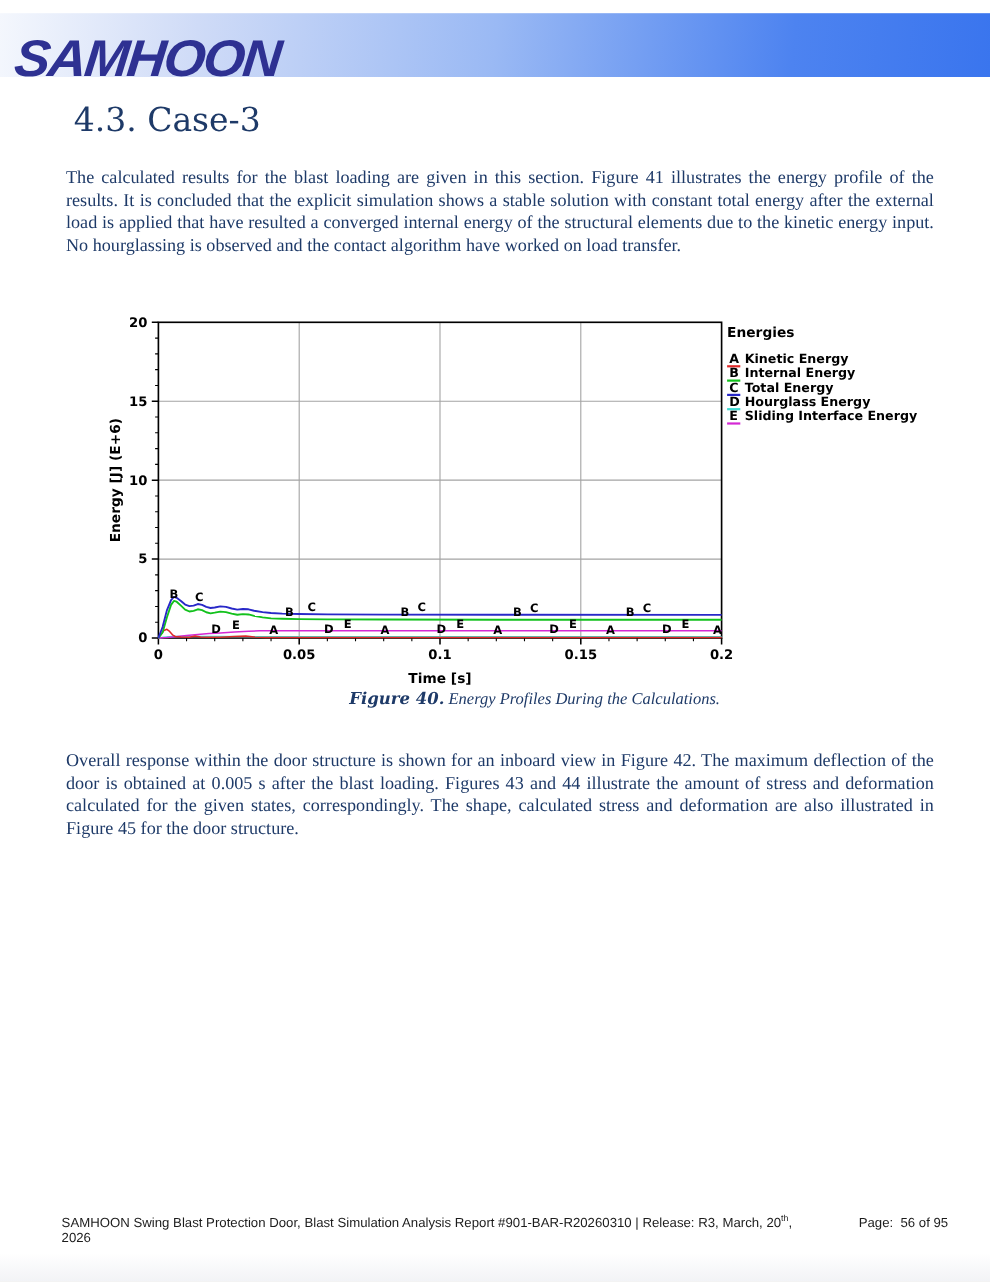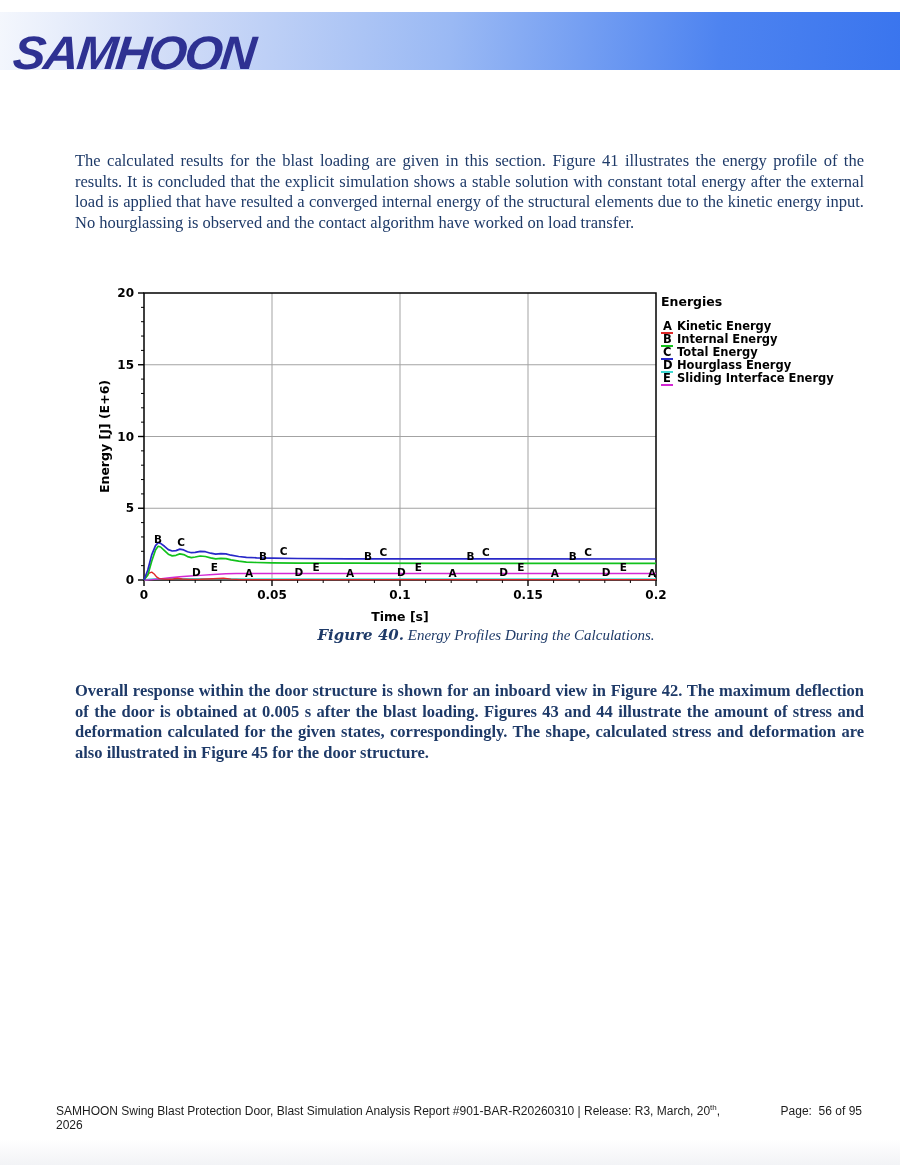--- a/index.html
+++ b/index.html
@@ -20,26 +20,26 @@
     color:#2e3192; letter-spacing:-2px;
     transform:skewX(-6deg) scaleX(1.04);
     transform-origin:left top;
   }
   .section-title {
     position:absolute; left:67px; top:92px;
     font-family:"DejaVu Serif","Liberation Serif",serif;
     font-size:30px; color:#1e3a68;
   }
   .body-par {
-    position:absolute; left:75px; width:789px; margin:0;
+    position:absolute; left:60px; width:789px; margin:0;
     text-align:justify; font-size:16.5px; line-height:20.6px;
     color:#1e3a68;
   }
   .par1 { top:151px; }
-  .par2 { top:681px;font-weight:bold; }
+  .par2 { top:681px; }
   .chart-wrap { position:absolute; left:95px; top:285px; width:770px; height:340px; }
   .fig-caption {
     position:absolute; left:0; top:626px; width:900px;
     text-align:center; font-size:15px; color:#1e3a68; font-style:italic;padding-left:36px;
   }
   .fig-caption .cap-label { font-weight:bold; font-family:"DejaVu Serif",serif; }
   .blank-note {
     position:absolute; left:0; top:918px; width:900px;
     text-align:center; font-size:16.5px; color:#1e3a68;
   }
@@ -58,20 +58,21 @@
 </style>
 </head>
 <body>
 
 <div class="page">
 
   <div class="banner">
     <div class="logo">SAMHOON</div>
   </div>
 
+  <h1 class="section-title" style="margin:0; font-weight:normal;">4.3. Case-3</h1>
 
   <p class="body-par par1">The calculated results for the blast loading are given in this section. Figure 41 illustrates the energy profile of the results. It is concluded that the explicit simulation shows a stable solution with constant total energy after the external load is applied that have resulted a converged internal energy of the structural elements due to the kinetic energy input. No hourglassing is observed and the contact algorithm have worked on load transfer.</p>
 
   <div class="chart-wrap">
     <svg id="chart-svg" width="770" height="340" viewBox="0 0 770 340">
         <g stroke="#a3a3a3" stroke-width="1">
           <line x1="177" y1="8" x2="177" y2="295"></line>
           <line x1="305" y1="8" x2="305" y2="295"></line>
           <line x1="432.99999999999994" y1="8" x2="432.99999999999994" y2="295"></line>
           <line x1="49" y1="223.25" x2="561" y2="223.25"></line>

